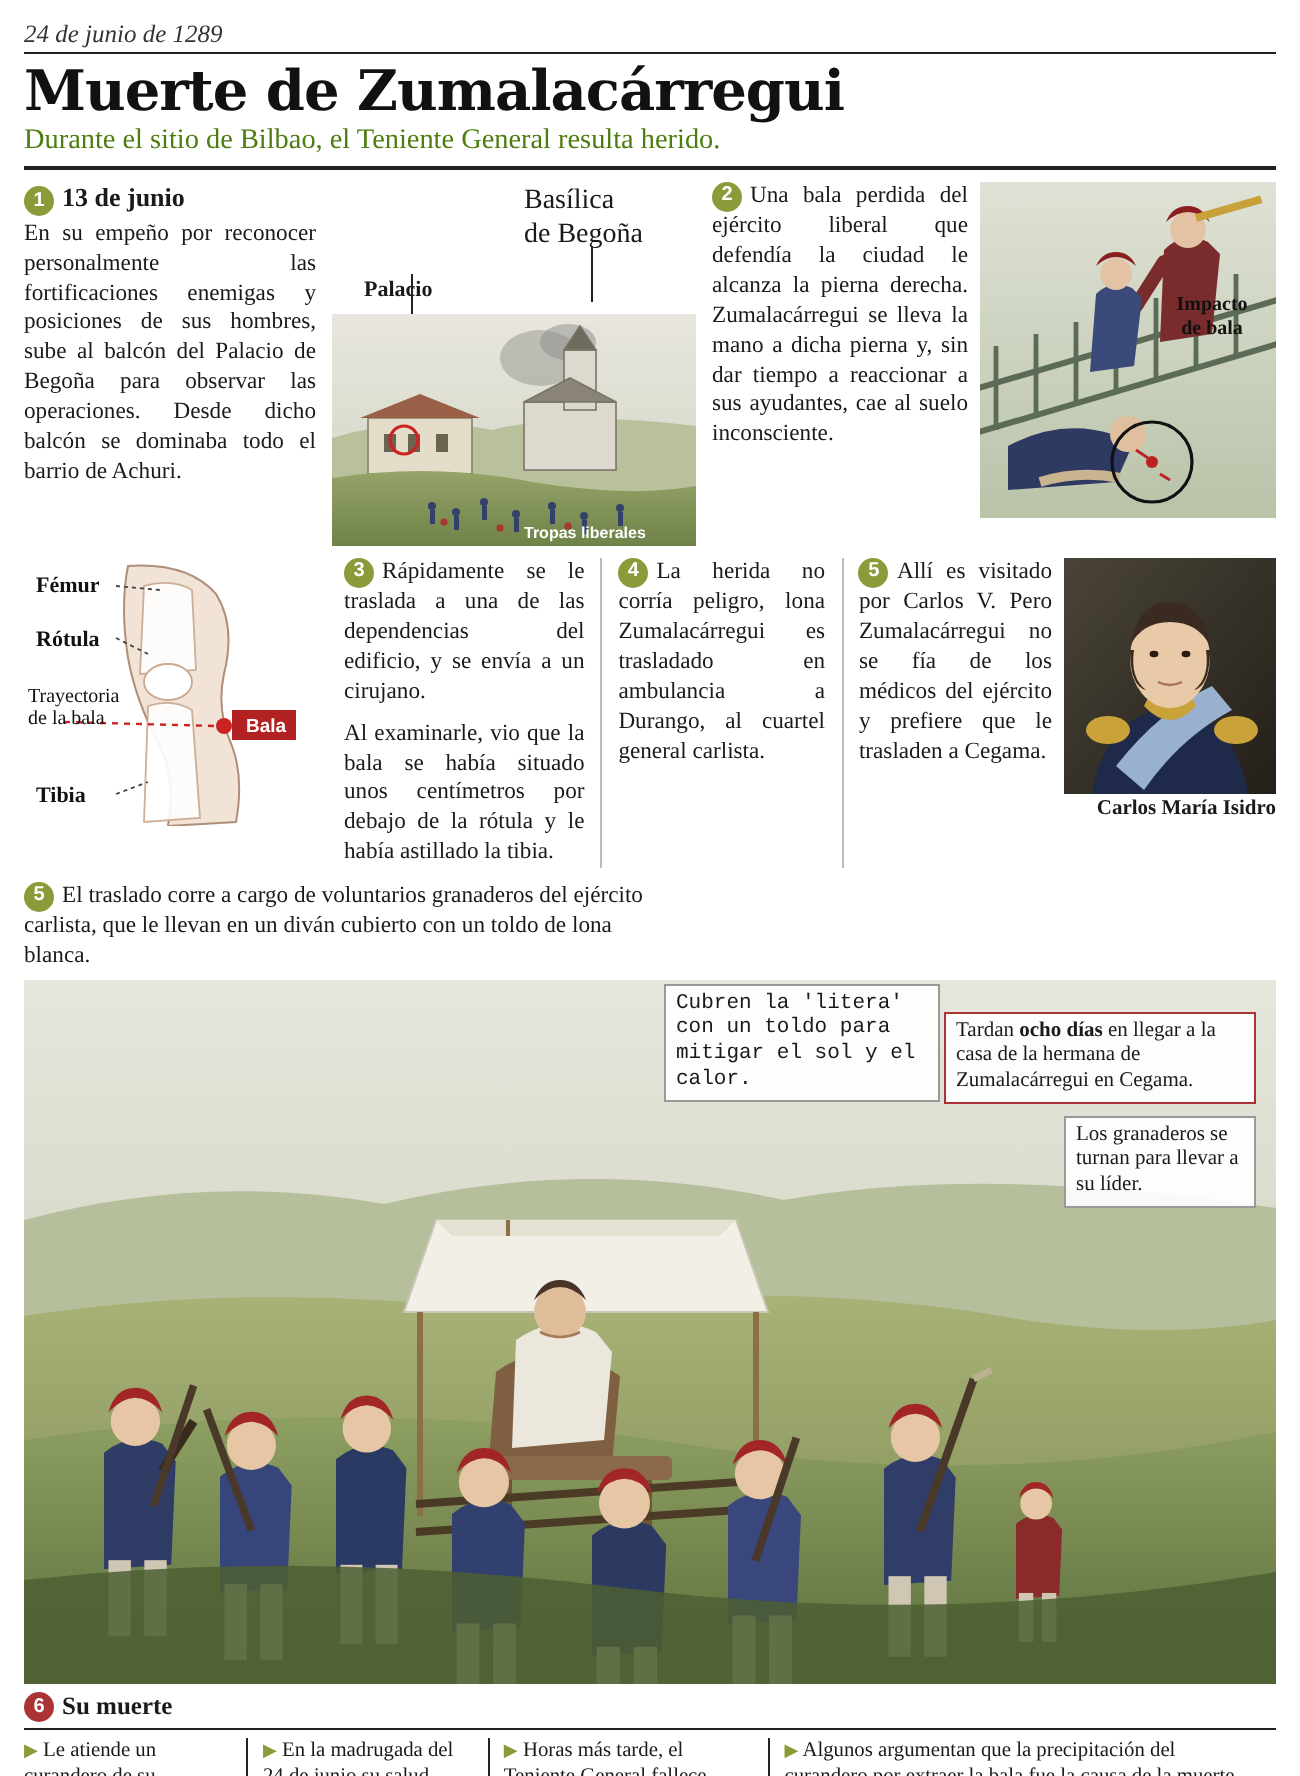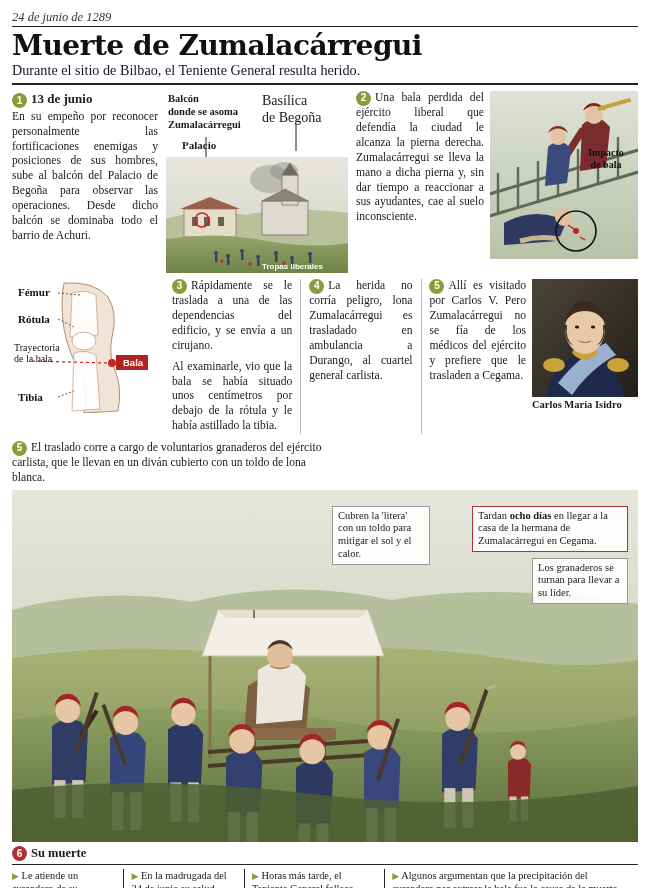--- a/index.html
+++ b/index.html
@@ -16,21 +16,21 @@
   .date-line {
     font-style: italic; font-size: 12.5px; color: #333;
     margin-bottom: 1px;
   }
   .rule-thin { height: 1px; background: #222; margin-bottom: 4px; }
   .title {
     font-family: "DejaVu Serif", serif;
     font-weight: bold; font-size: 28px; letter-spacing: -0.5px;
     color: #111; line-height: 1.05;
   }
-  .subtitle { font-size: 14.2px; color: #0f172a; margin-top: 2px; margin-bottom: 4px; }
+  .subtitle { font-size: 14.2px; color: #4d7c0f; margin-top: 2px; margin-bottom: 4px; }
   .rule-thick { height: 2px; background: #222; margin-bottom: 6px; }
 
   
   .num {
     display: inline-flex; align-items: center; justify-content: center;
     width: 15px; height: 15px; border-radius: 50%;
     background: #8c9a3a; color: #fff;
     font-family: "Liberation Sans", sans-serif;
     font-size: 10px; font-weight: bold; vertical-align: middle;
     margin-right: 4px;
@@ -59,21 +59,21 @@
 
   .sep-v { width: 1px; background: #bbb; }
 
   
   .portrait-wrap { float: right; width: 106px; margin-left: 6px; }
   .portrait {
     width: 106px; height: 118px; position: relative; overflow: hidden;
     background: #2b2b33;
   }
   .portrait-cap {
-    font-size: 10.5px; font-weight: bold; text-align: left; margin-top: 2px;
+    font-size: 10.5px; font-weight: bold; text-align: right; margin-top: 2px;
   }
 
   
   .scene-head { margin-top: 7px; font-size: 11.6px; line-height: 1.28; }
   .scene {
     position: relative; margin-top: 4px;
     width: 626px; height: 352px; overflow: hidden;
   }
   .callout {
     position: absolute; background: rgba(255,255,255,.92);
@@ -106,21 +106,20 @@
 
     <div class="col-left">
       <div class="head-line">
         <span class="num">1</span><span>13 de junio</span>
       </div>
       <div class="body-txt">En su empeño por reconocer personalmente las fortificaciones enemigas y posiciones de sus hombres, sube al balcón del Palacio de Begoña para observar las operaciones. Desde dicho balcón se dominaba todo el barrio de Achuri.</div>
     </div>
 
     <div class="col-mid">
       <div style="position:relative;height:84px;">
-        <div style="position:absolute;left:2px;top:2px;width:86px;font-size:10.5px;line-height:1.2;font-weight:bold;">Balcón<br>donde se asoma<br>Zumalacárregui</div>
         <div style="position:absolute;left:96px;top:2px;width:84px;font-size:14px;line-height:1.2;font-weight:normal;">Basílica<br>de Begoña</div>
         <div style="position:absolute;left:16px;top:48px;font-size:11px;font-weight:bold;">Palacio</div>
         <svg width="182" height="84" style="position:absolute;left:0;top:0;">
           <path d="M40,46 L40,68 L60,80" stroke="#222" stroke-width="1" fill="none"></path>
           <path d="M130,32 L130,60" stroke="#222" stroke-width="1" fill="none"></path>
         </svg>
       </div>
 
       <div class="illus" style="height:116px;margin-top:-18px;">
         <svg width="182" height="116" viewBox="0 0 182 116">
@@ -457,21 +456,21 @@
           <rect x="2" y="84" width="10" height="34" fill="#cfc7b4"></rect>
           <rect x="18" y="84" width="10" height="34" fill="#cfc7b4"></rect>
           <circle cx="14" cy="22" r="11" fill="#e6c6a4"></circle>
           <path d="M2,18 q12,-13 24,0 q-3,-11 -12,-11 q-9,0 -12,11z" fill="#a32626"></path>
         </g>
       </g>
 
       <path d="M0,300 Q140,284 300,304 Q460,324 626,296 L626,352 L0,352Z" fill="#4d5f33" opacity=".85"></path>
     </svg>
 
-    <div class="callout" style="left:320px;top:16px;width:98px;">Cubren la 'litera' con un toldo para mitigar el sol y el calor.</div>
+    <div class="callout" style="left:320px;top:2px;width:138px;font-family:Liberation Mono, monospace;">Cubren la 'litera' con un toldo para mitigar el sol y el calor.</div>
 
     <div class="callout red" style="left:460px;top:16px;width:156px;">
       <span>Tardan </span><b>ocho días</b><span> en llegar a la casa de la hermana de Zumalacárregui en Cegama.</span>
     </div>
 
     <div class="callout" style="left:520px;top:68px;width:96px;">Los granaderos se turnan para llevar a su líder.</div>
 
   </div>
 
   <div class="foot-title">

